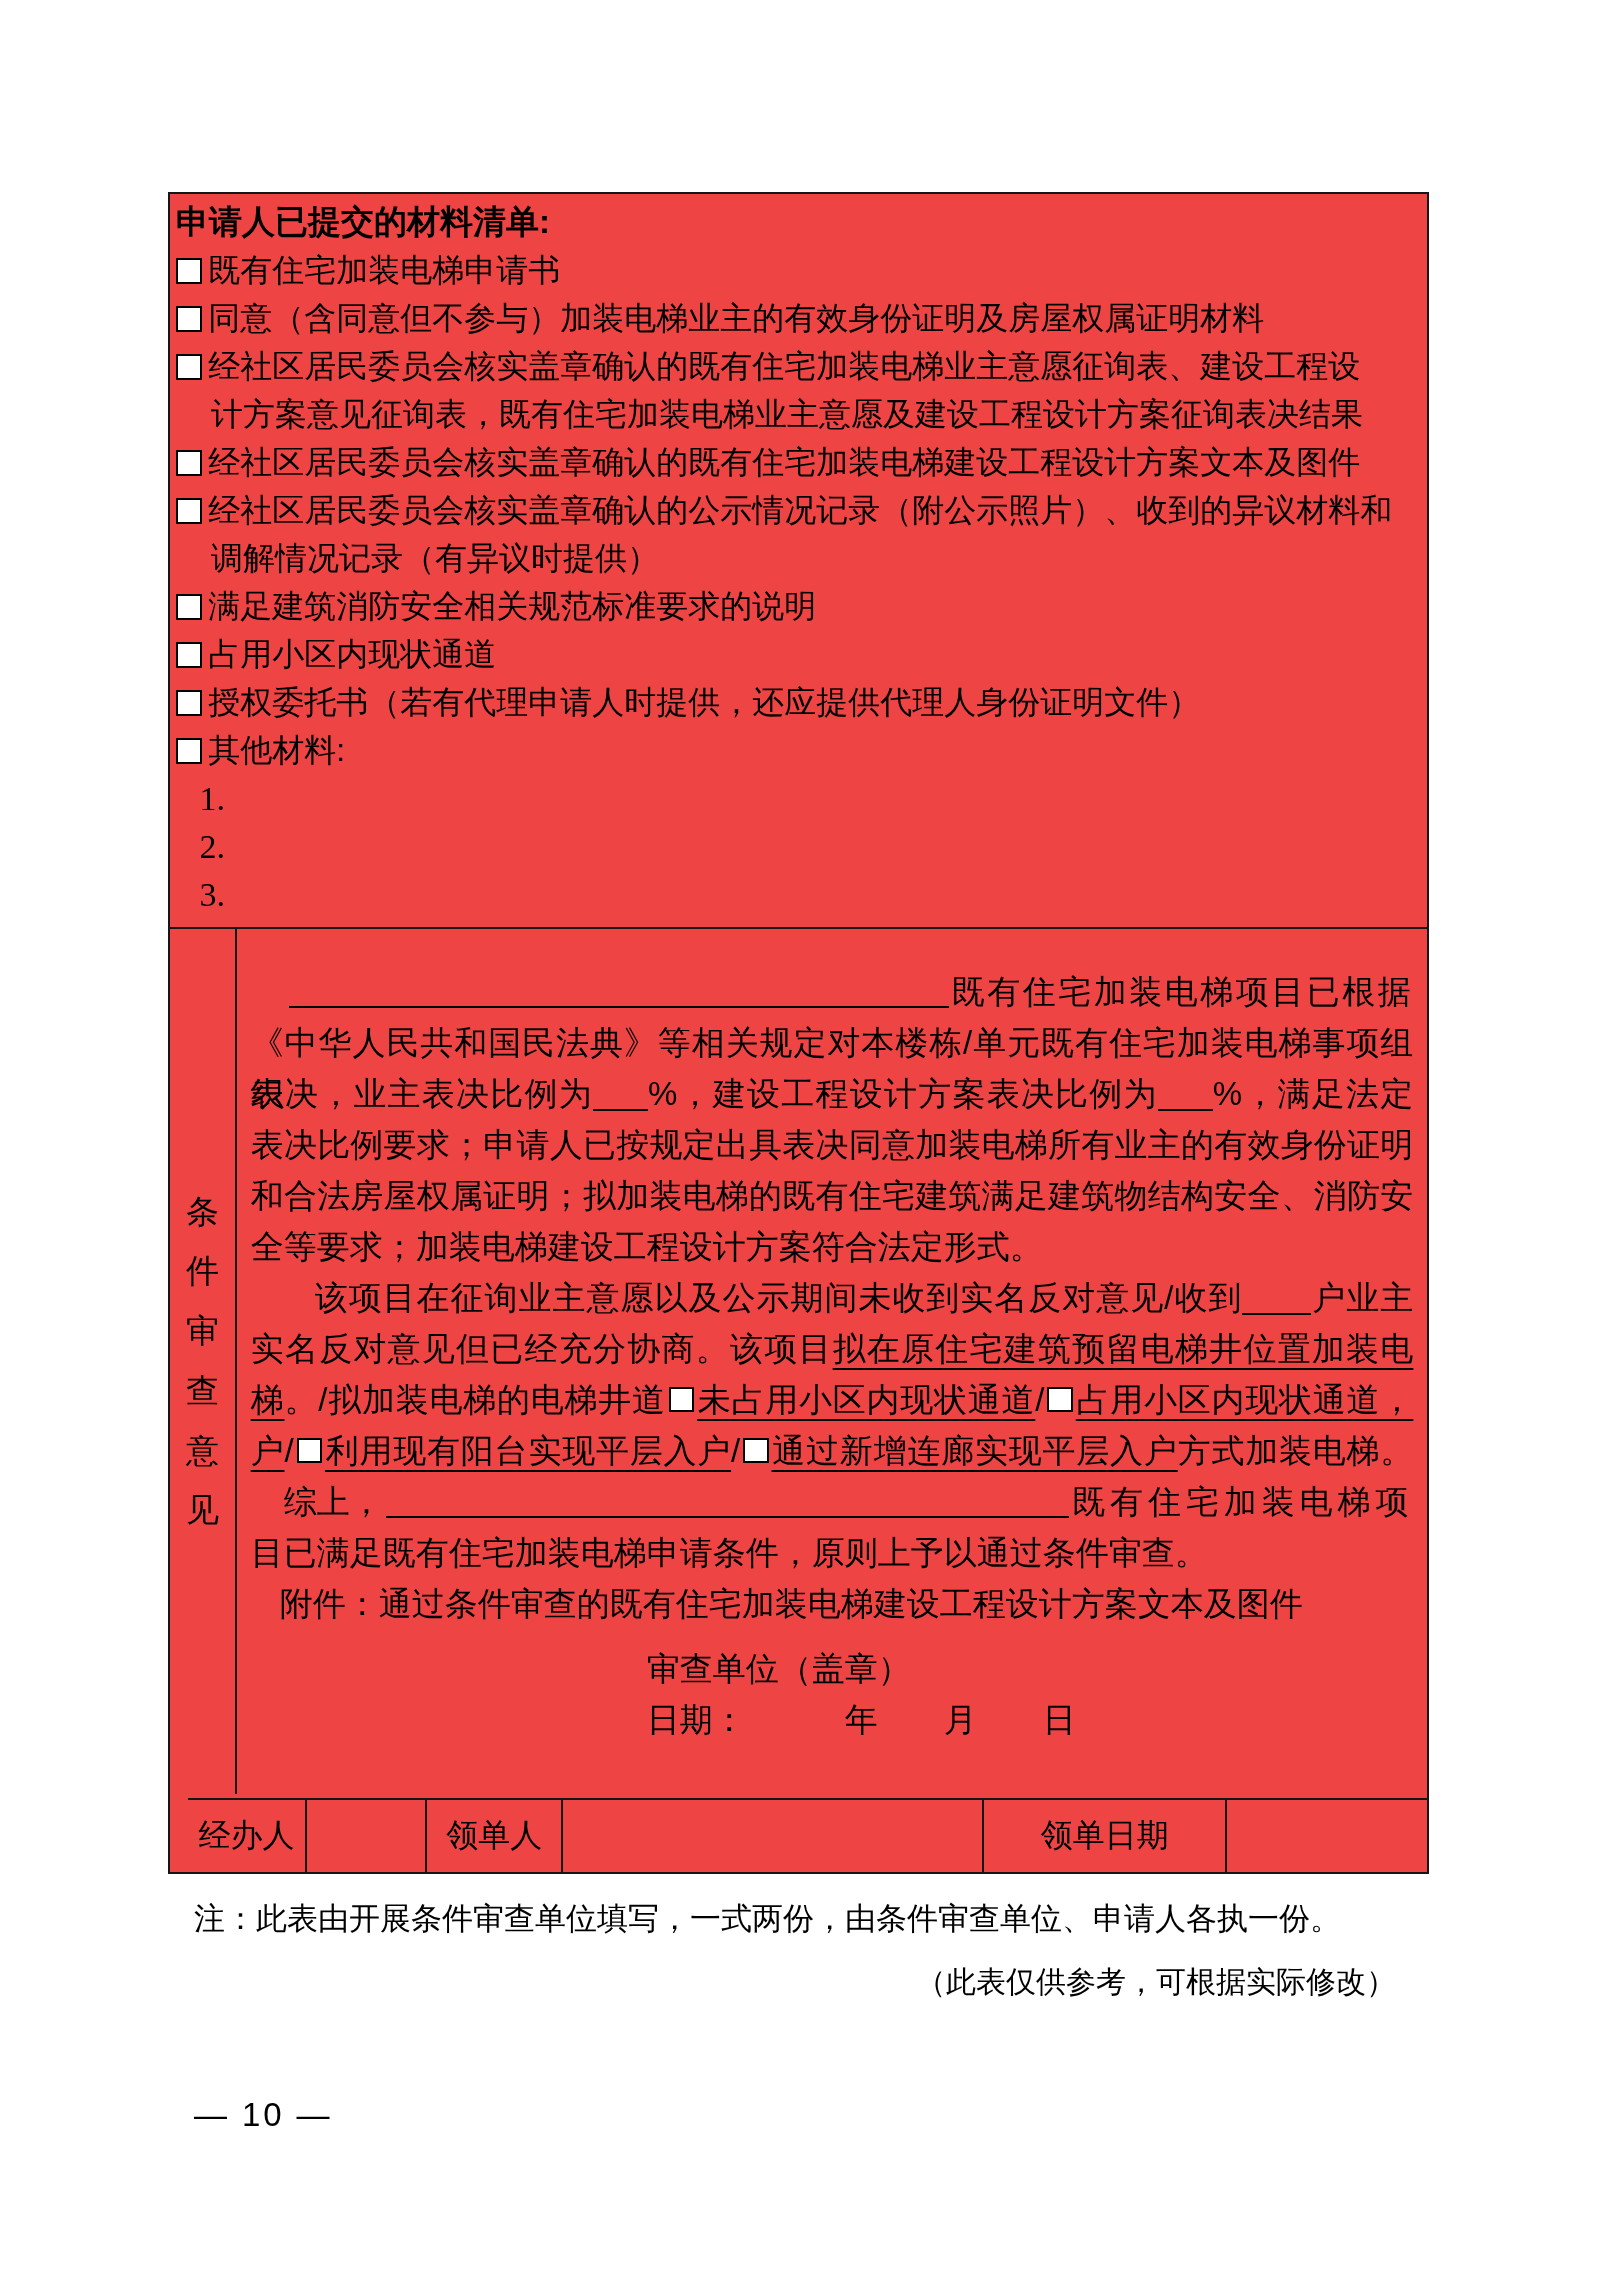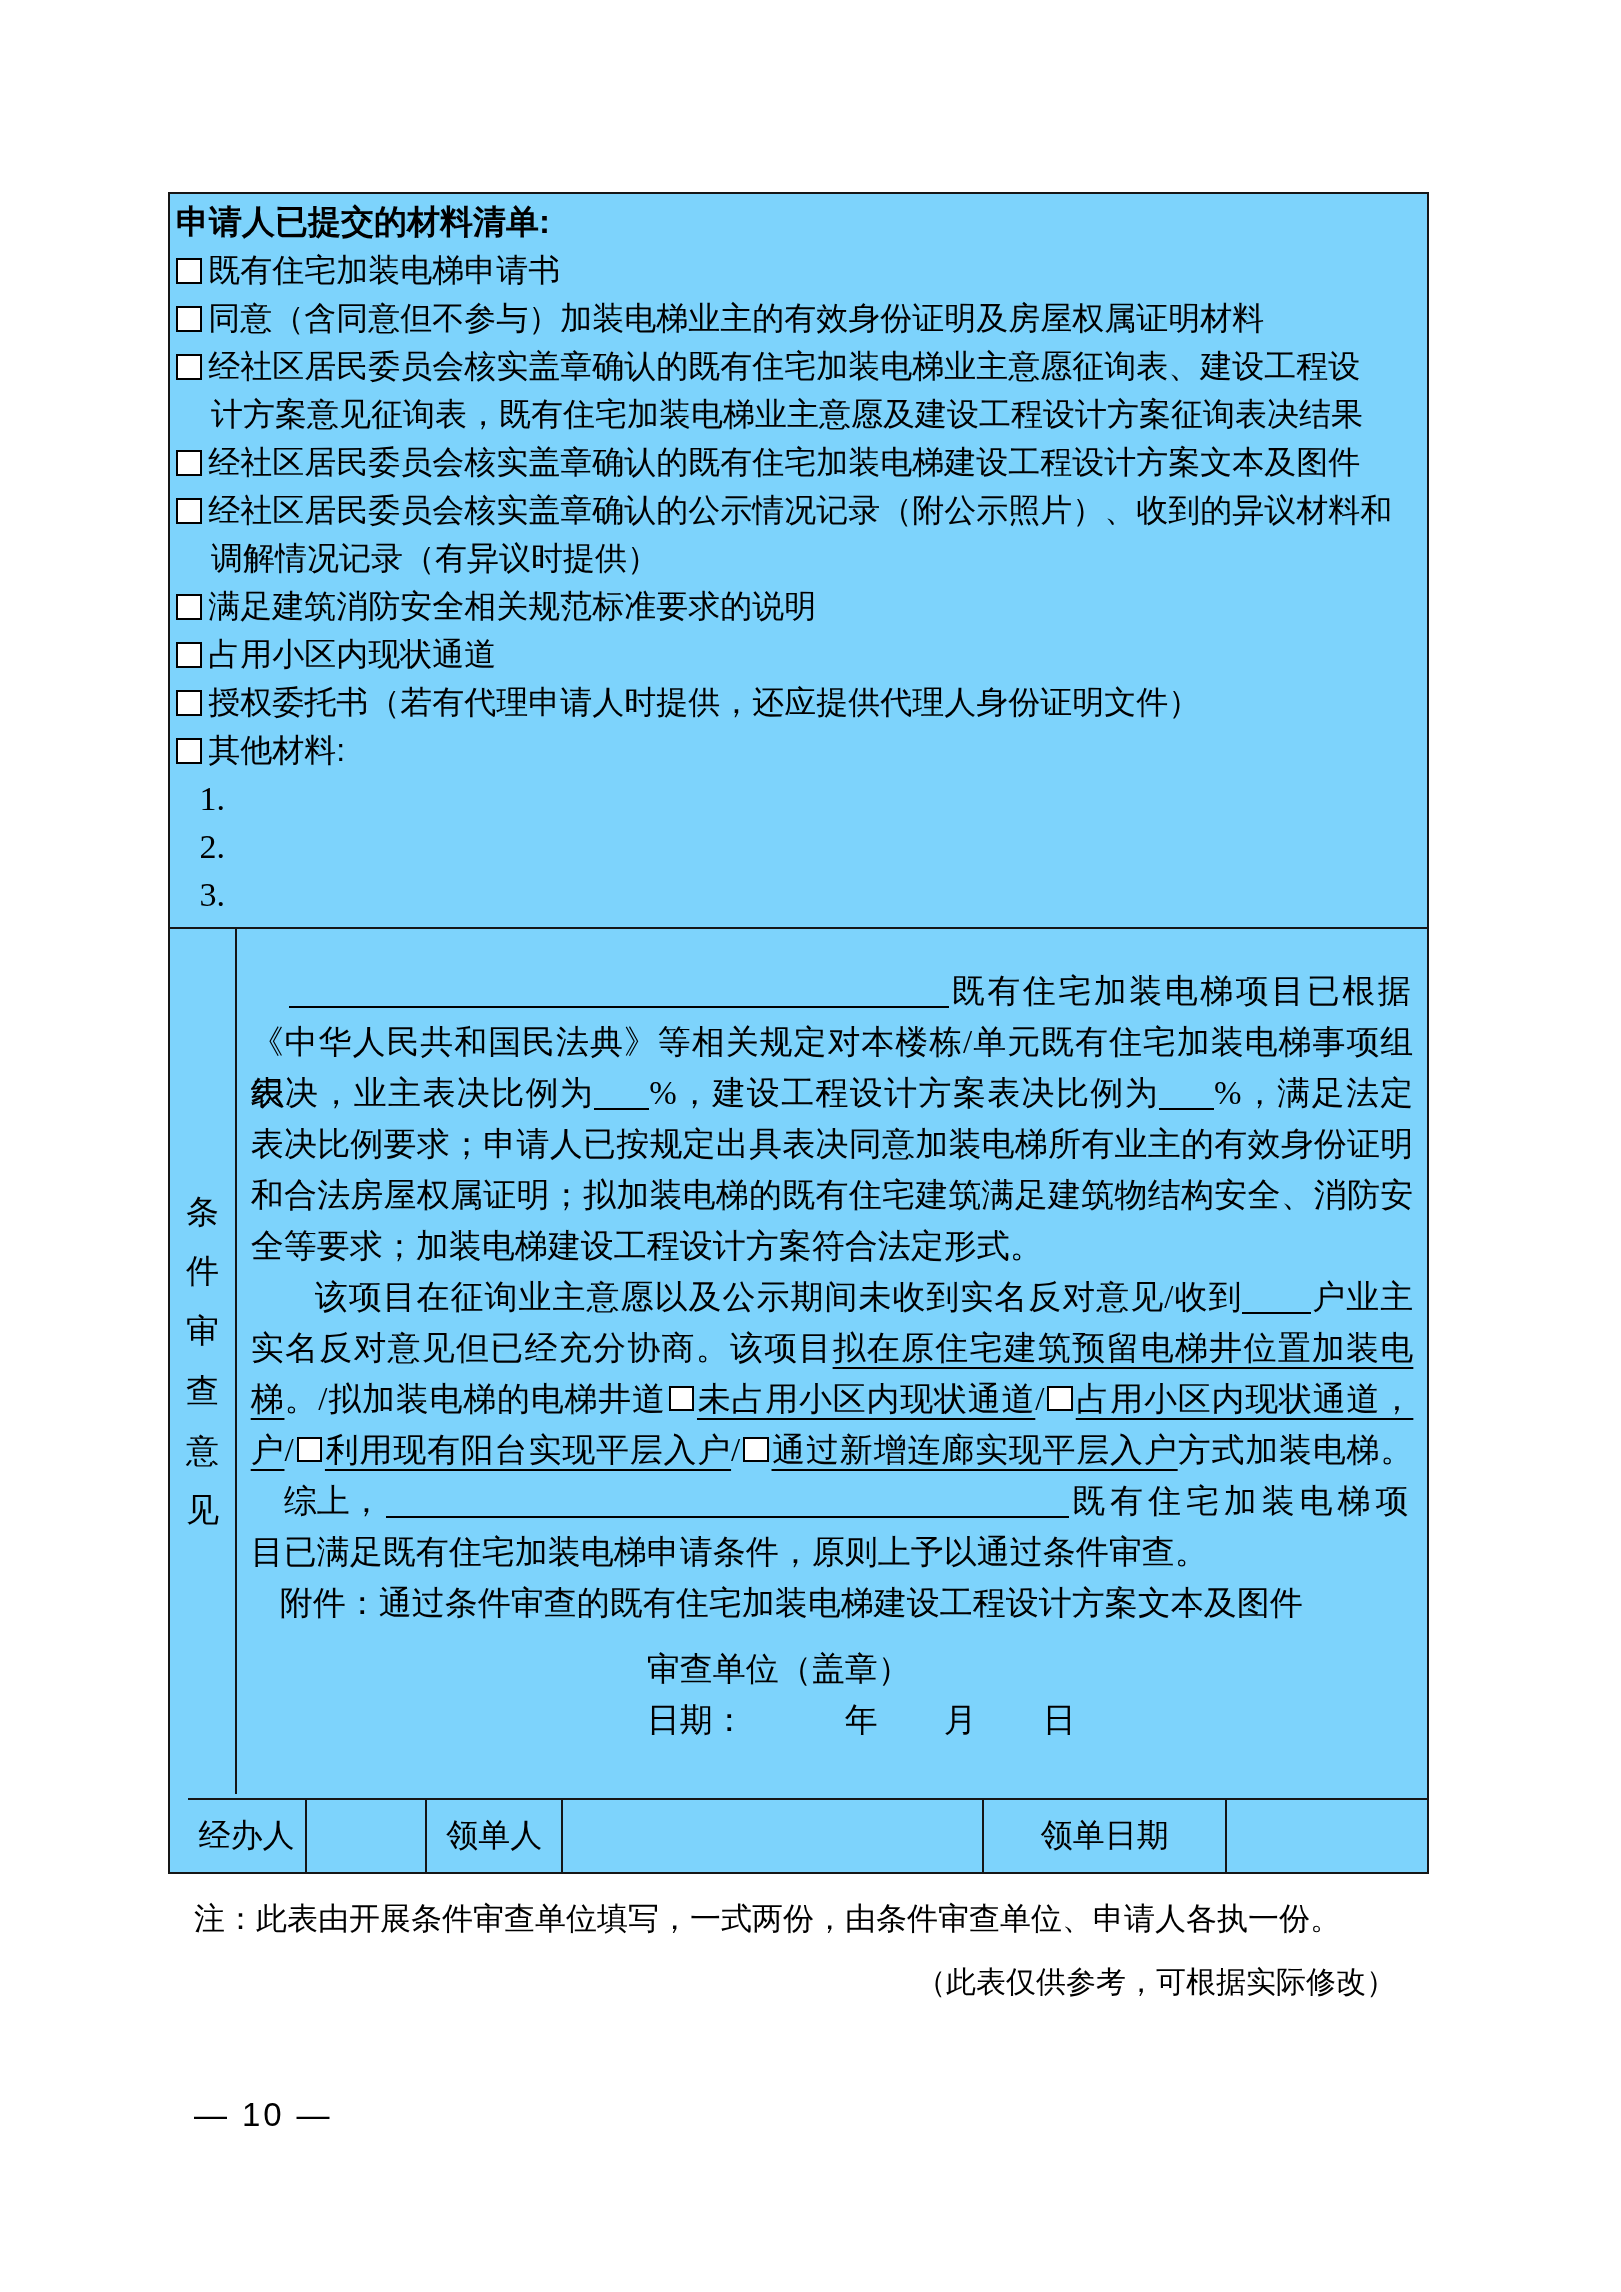--- a/index.html
+++ b/index.html
@@ -2,36 +2,36 @@
 <html><head>
 <meta charset="utf-8">
 <style>
   html,body{margin:0;padding:0;}
   body{
     width:1621px;height:2293px;background:#ffffff;color:#000;
     font-family:"Liberation Sans",sans-serif;position:relative;overflow:hidden;
   }
   .form-box{
     position:absolute;left:168px;top:192px;width:1261px;height:1682px;
-    border:2.9px solid #161616;box-sizing:border-box;background:#7dd3fc;
+    border:2.9px solid #161616;box-sizing:border-box;background:#ef4444;
   }
   
   .sec1{height:733px;box-sizing:border-box;padding:4.9px 7.8px 0 5.9px;font-size:32px;overflow:hidden;}
   .s1line{height:48px;display:flex;align-items:center;white-space:nowrap;}
   .s1title{font-weight:bold;font-size:33px;}
   .cbox{display:inline-block;width:26.5px;height:26.5px;border:2px solid #000;
         box-sizing:border-box;margin-right:5.9px;flex:none;background:#fff;}
   .contline{padding-left:35px;}
   .numline{font-family:"Liberation Serif",serif;font-size:34px;padding-left:23.5px;}
   
   .sec2{border-top:2.9px solid #161616;height:865px;display:flex;box-sizing:content-box;}
   .vlabel{width:65px;border-right:2px solid #161616;flex:none;display:flex;flex-direction:column;
           justify-content:center;align-items:center;gap:14.7px;font-size:33px;}
   .rbody{flex:1;padding:37px 13.7px 0 13.7px;font-size:33px;box-sizing:border-box;overflow:hidden;}
-  .rline{height:51px;line-height:51px;font-family:Liberation Serif, serif;}
+  .rline{height:51px;line-height:51px;}
   .rline.j{text-align:justify;text-align-last:justify;}
   .rline.plain{white-space:nowrap;}
   .rline.fx{display:flex;}
   .useg{text-decoration:underline;text-underline-offset:7.8px;text-decoration-thickness:2px;}
   .blank{display:inline-block;border-bottom:2px solid #000;height:35px;vertical-align:-5.9px;}
   .ind{display:inline-block;height:1px;}
   .growblank{flex:1;border-bottom:2px solid #000;margin:0 2.9px 8.8px 2.9px;}
   .cb2{display:inline-block;width:25.5px;height:25.5px;border:2px solid #000;
        box-sizing:border-box;margin:0 2.9px;vertical-align:-1px;background:#fff;}
   .stampline{margin:13.7px 0 0 396px;height:51px;line-height:51px;white-space:pre;}

